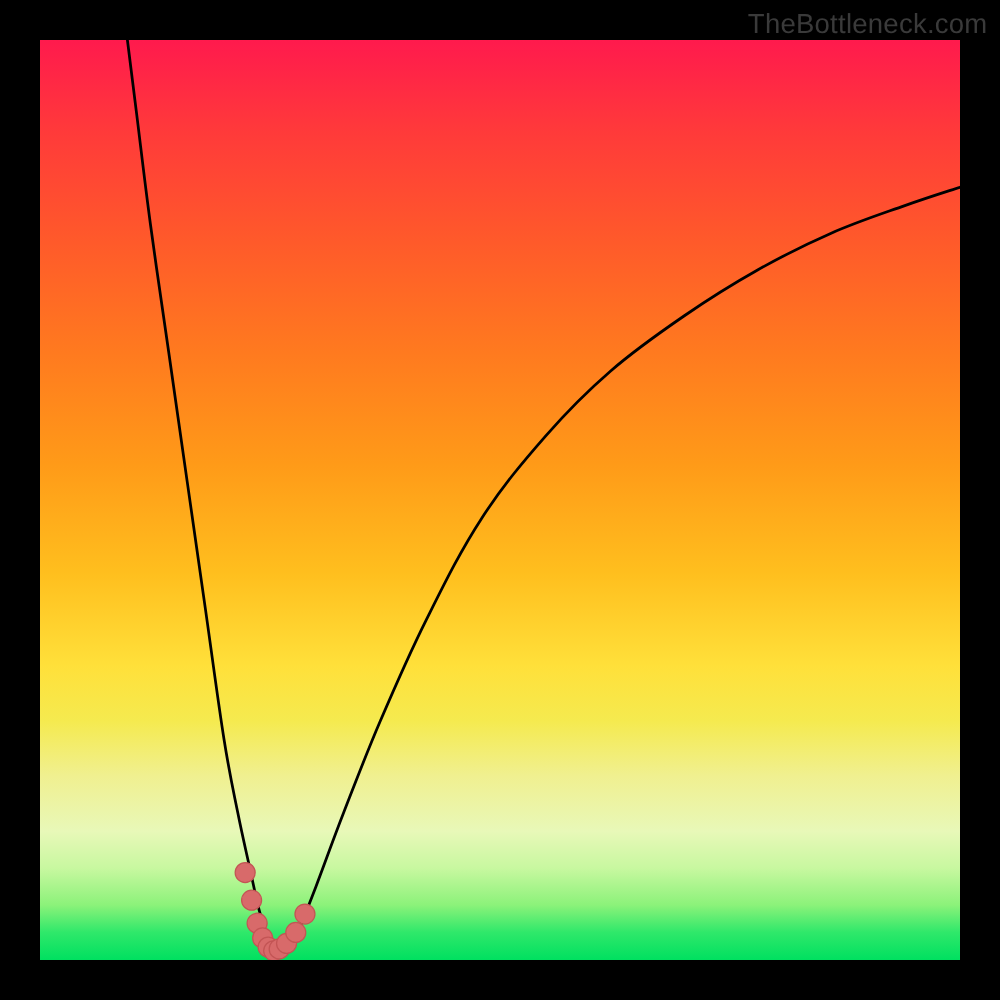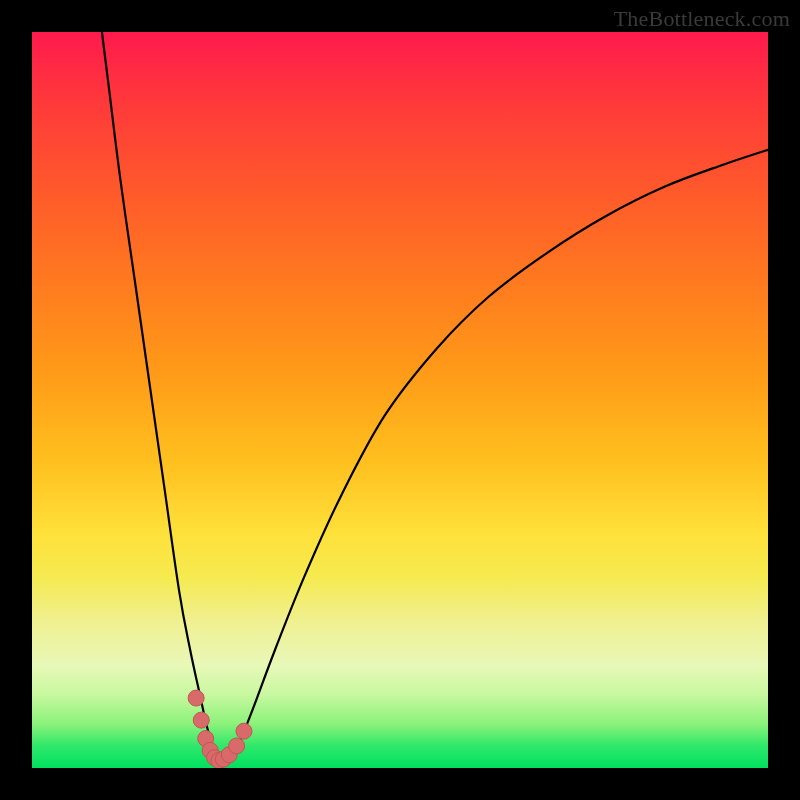--- a/index.html
+++ b/index.html
@@ -60,21 +60,20 @@
   }
   .watermark {
     position: absolute;
     top: 6px;
     right: 10px;
     color: #3a3a3a;
     font-size: 22px;
     font-weight: 500;
     letter-spacing: 0.2px;
     user-select: none;
-    font-family: Liberation Serif, serif;
   }
 </style>
 </head>
 <body>
 
 <div class="frame">
 
   <div class="plot-area">
     <div class="gradient-bg"></div>
 

